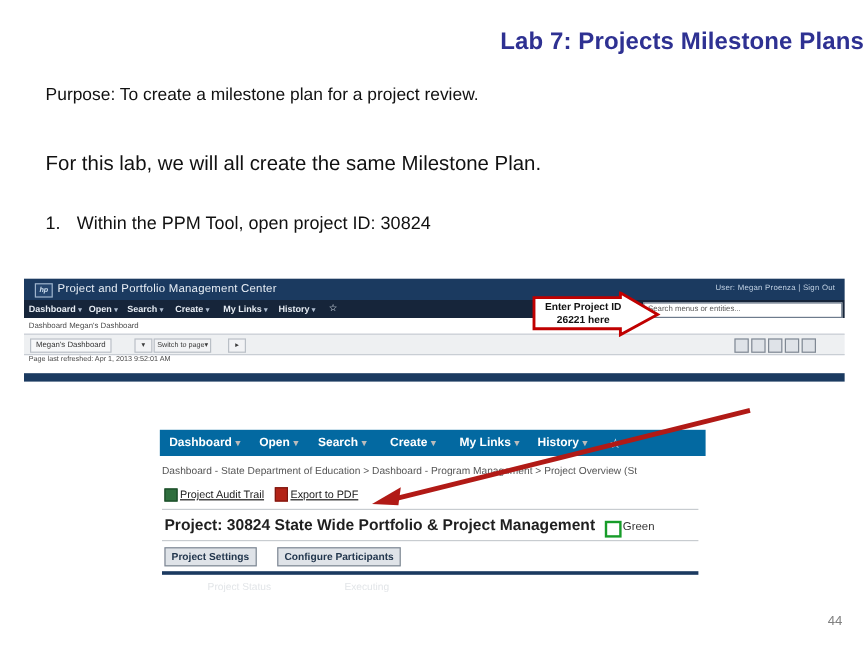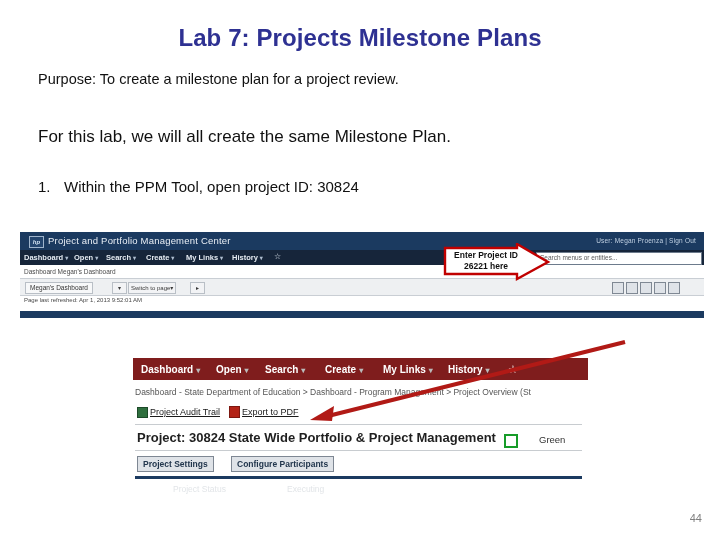--- a/index.html
+++ b/index.html
@@ -19,22 +19,22 @@
     inset: 0;
     background: #ffffff;
   }
 
   
   .slide-title {
     position: absolute;
     top: 24px;
     left: 0;
     width: 720px;
-    text-align: center;
-    font-size: 24px;
+    text-align: right;
+    font-size: 20px;
     font-weight: bold;
     color: #2e3192;
     letter-spacing: 0.1px;
   }
 
   
   .purpose-line {
     position: absolute;
     top: 71px;
     left: 38px;
@@ -239,21 +239,21 @@
     top: 358px;
     width: 455px;
     height: 140px;
     background: #ffffff;
     overflow: hidden;
   }
   .po-menubar {
     position: absolute;
     left: 0; top: 0;
     width: 455px; height: 22px;
-    background: #7f1d1d;
+    background: #0369a1;
     padding-left: 25px;
   }
   .po-menubar .mi {
     position: absolute;
     top: 6px;
     font-size: 10px;
     font-weight: bold;
     color: #ffffff;
     white-space: nowrap;
   }
@@ -326,21 +326,20 @@
     left: 371px; top: 76px;
     width: 10px; height: 10px;
     border: 2px solid #179c29;
     background: #ffffff;
   }
   .po-status-label {
     position: absolute;
     left: 386px; top: 76px;
     font-size: 9.5px;
     color: #333333;
-    margin-left: 20px;
   }
   .po-rule2 {
     position: absolute;
     left: 2px; top: 92px;
     width: 447px;
     height: 1px;
     background: #c8ccd0;
   }
   .po-btn {
     position: absolute;

